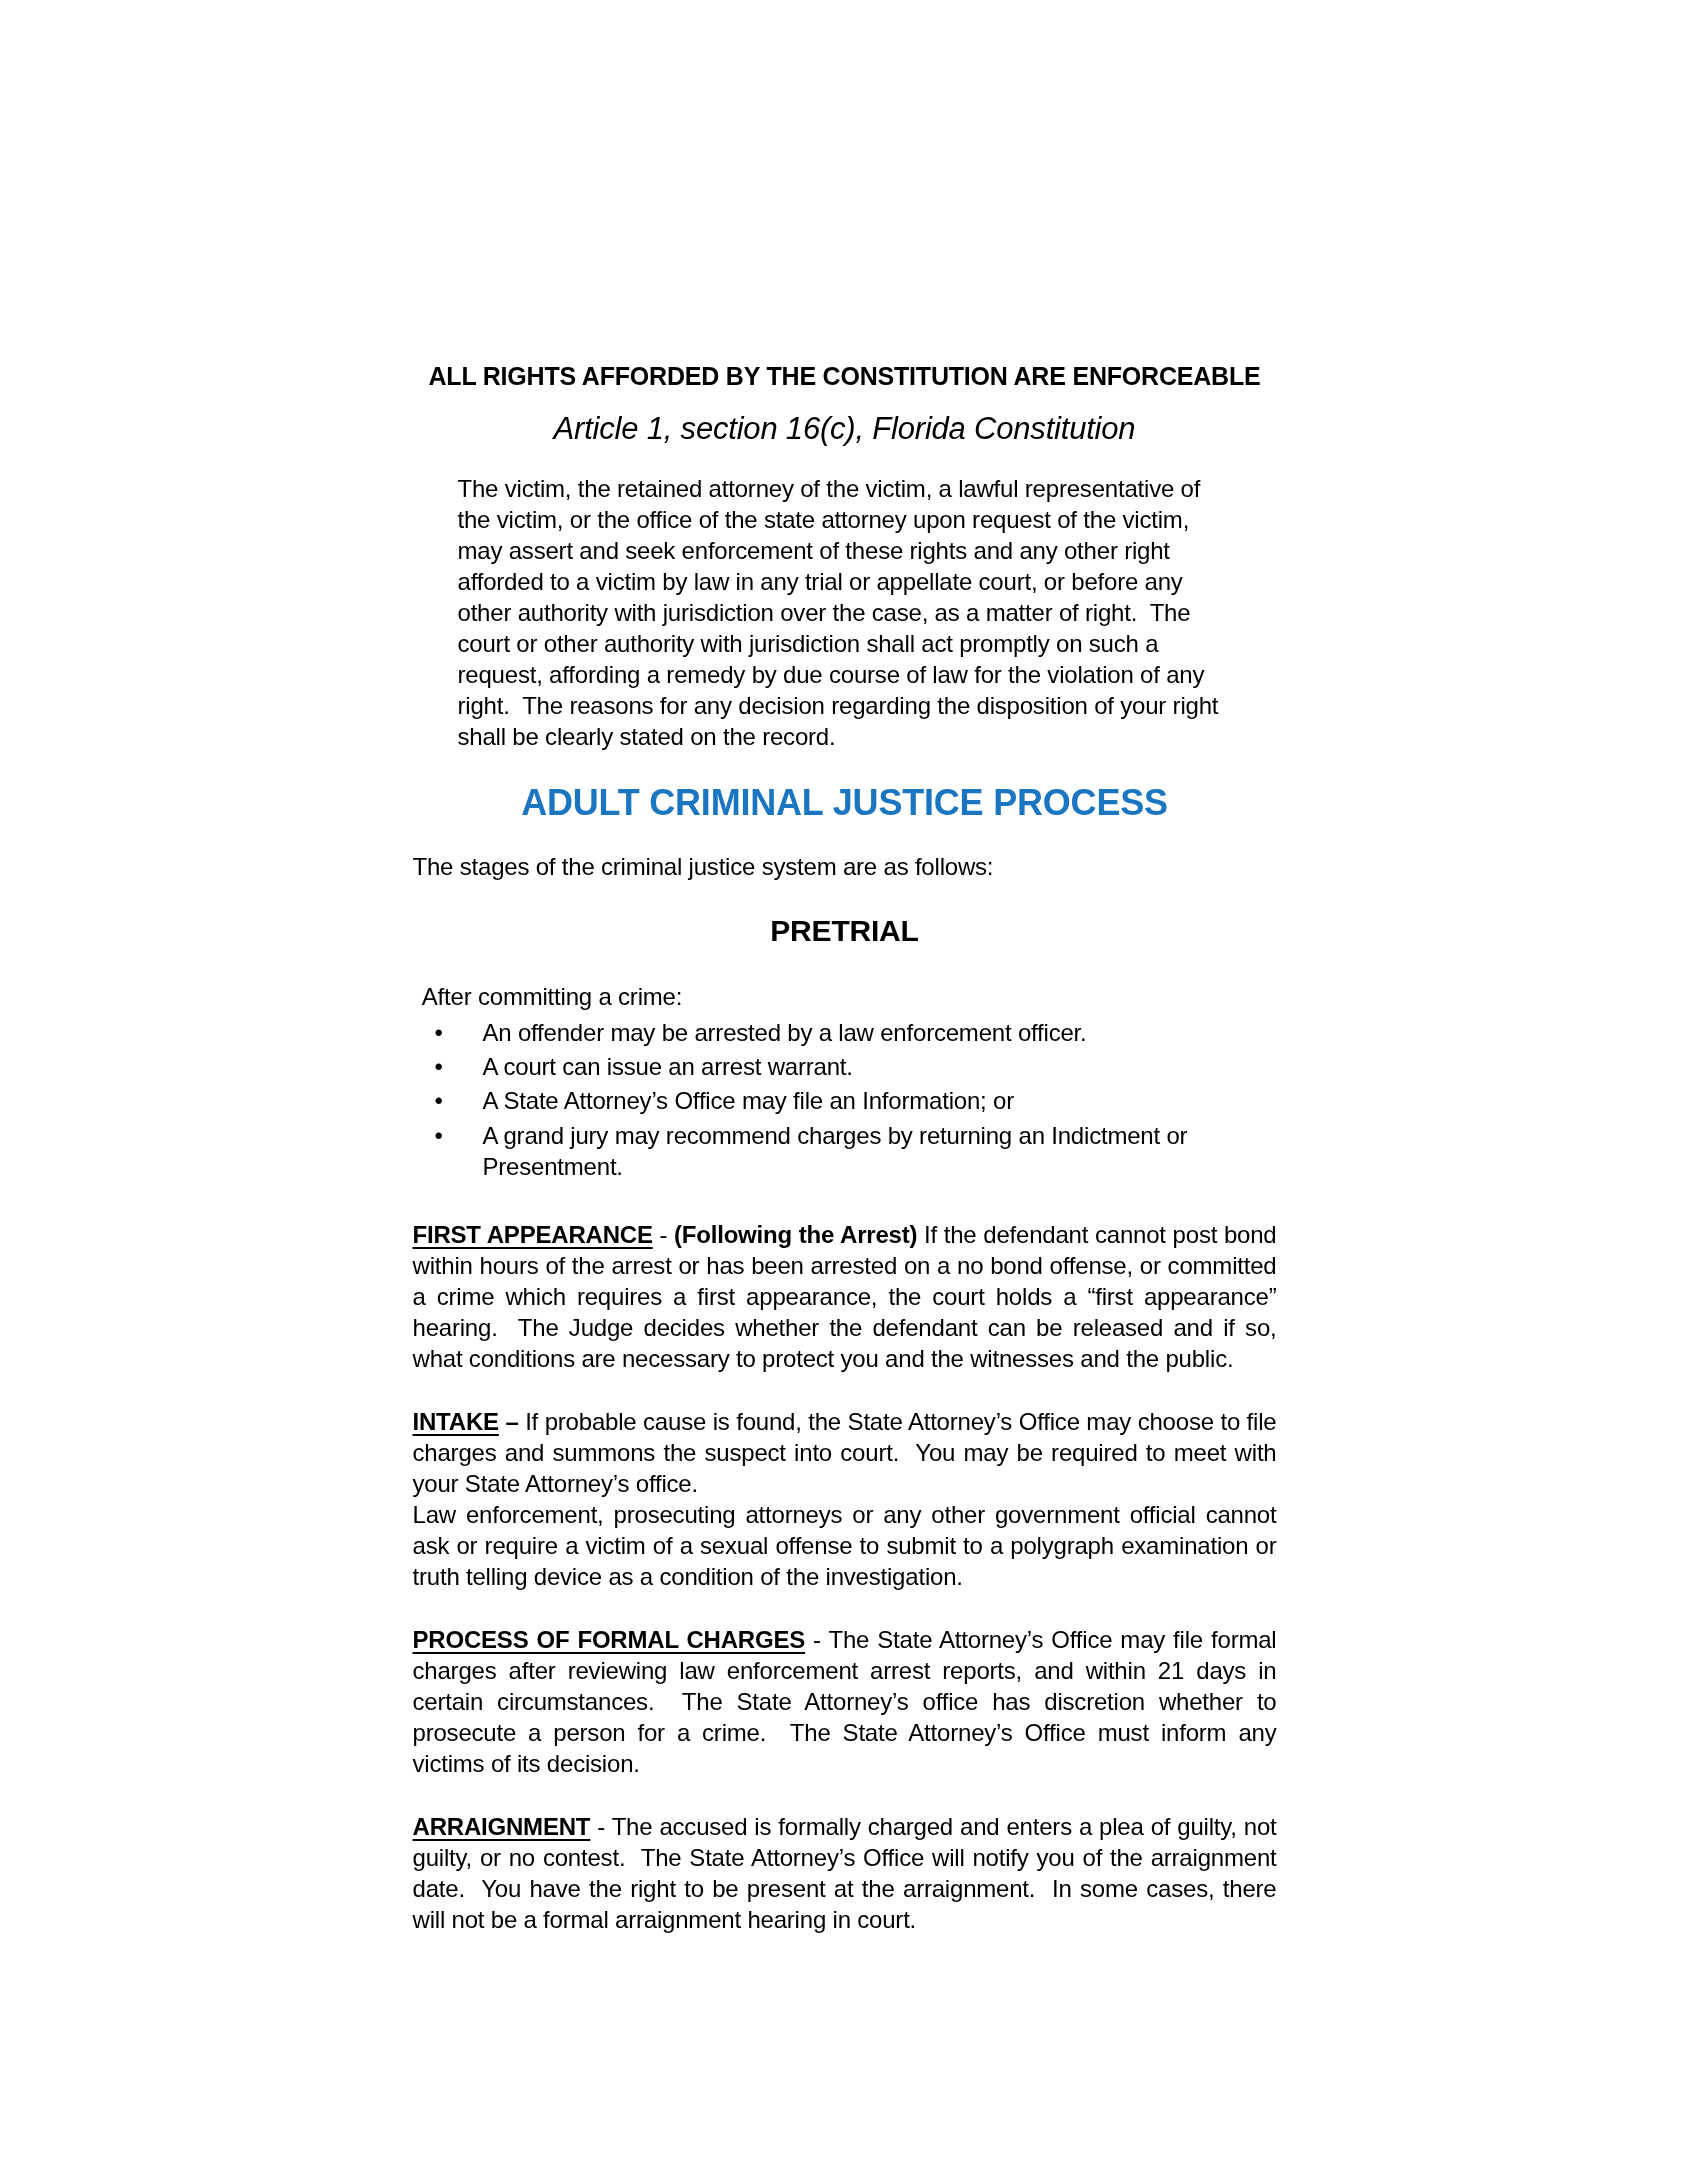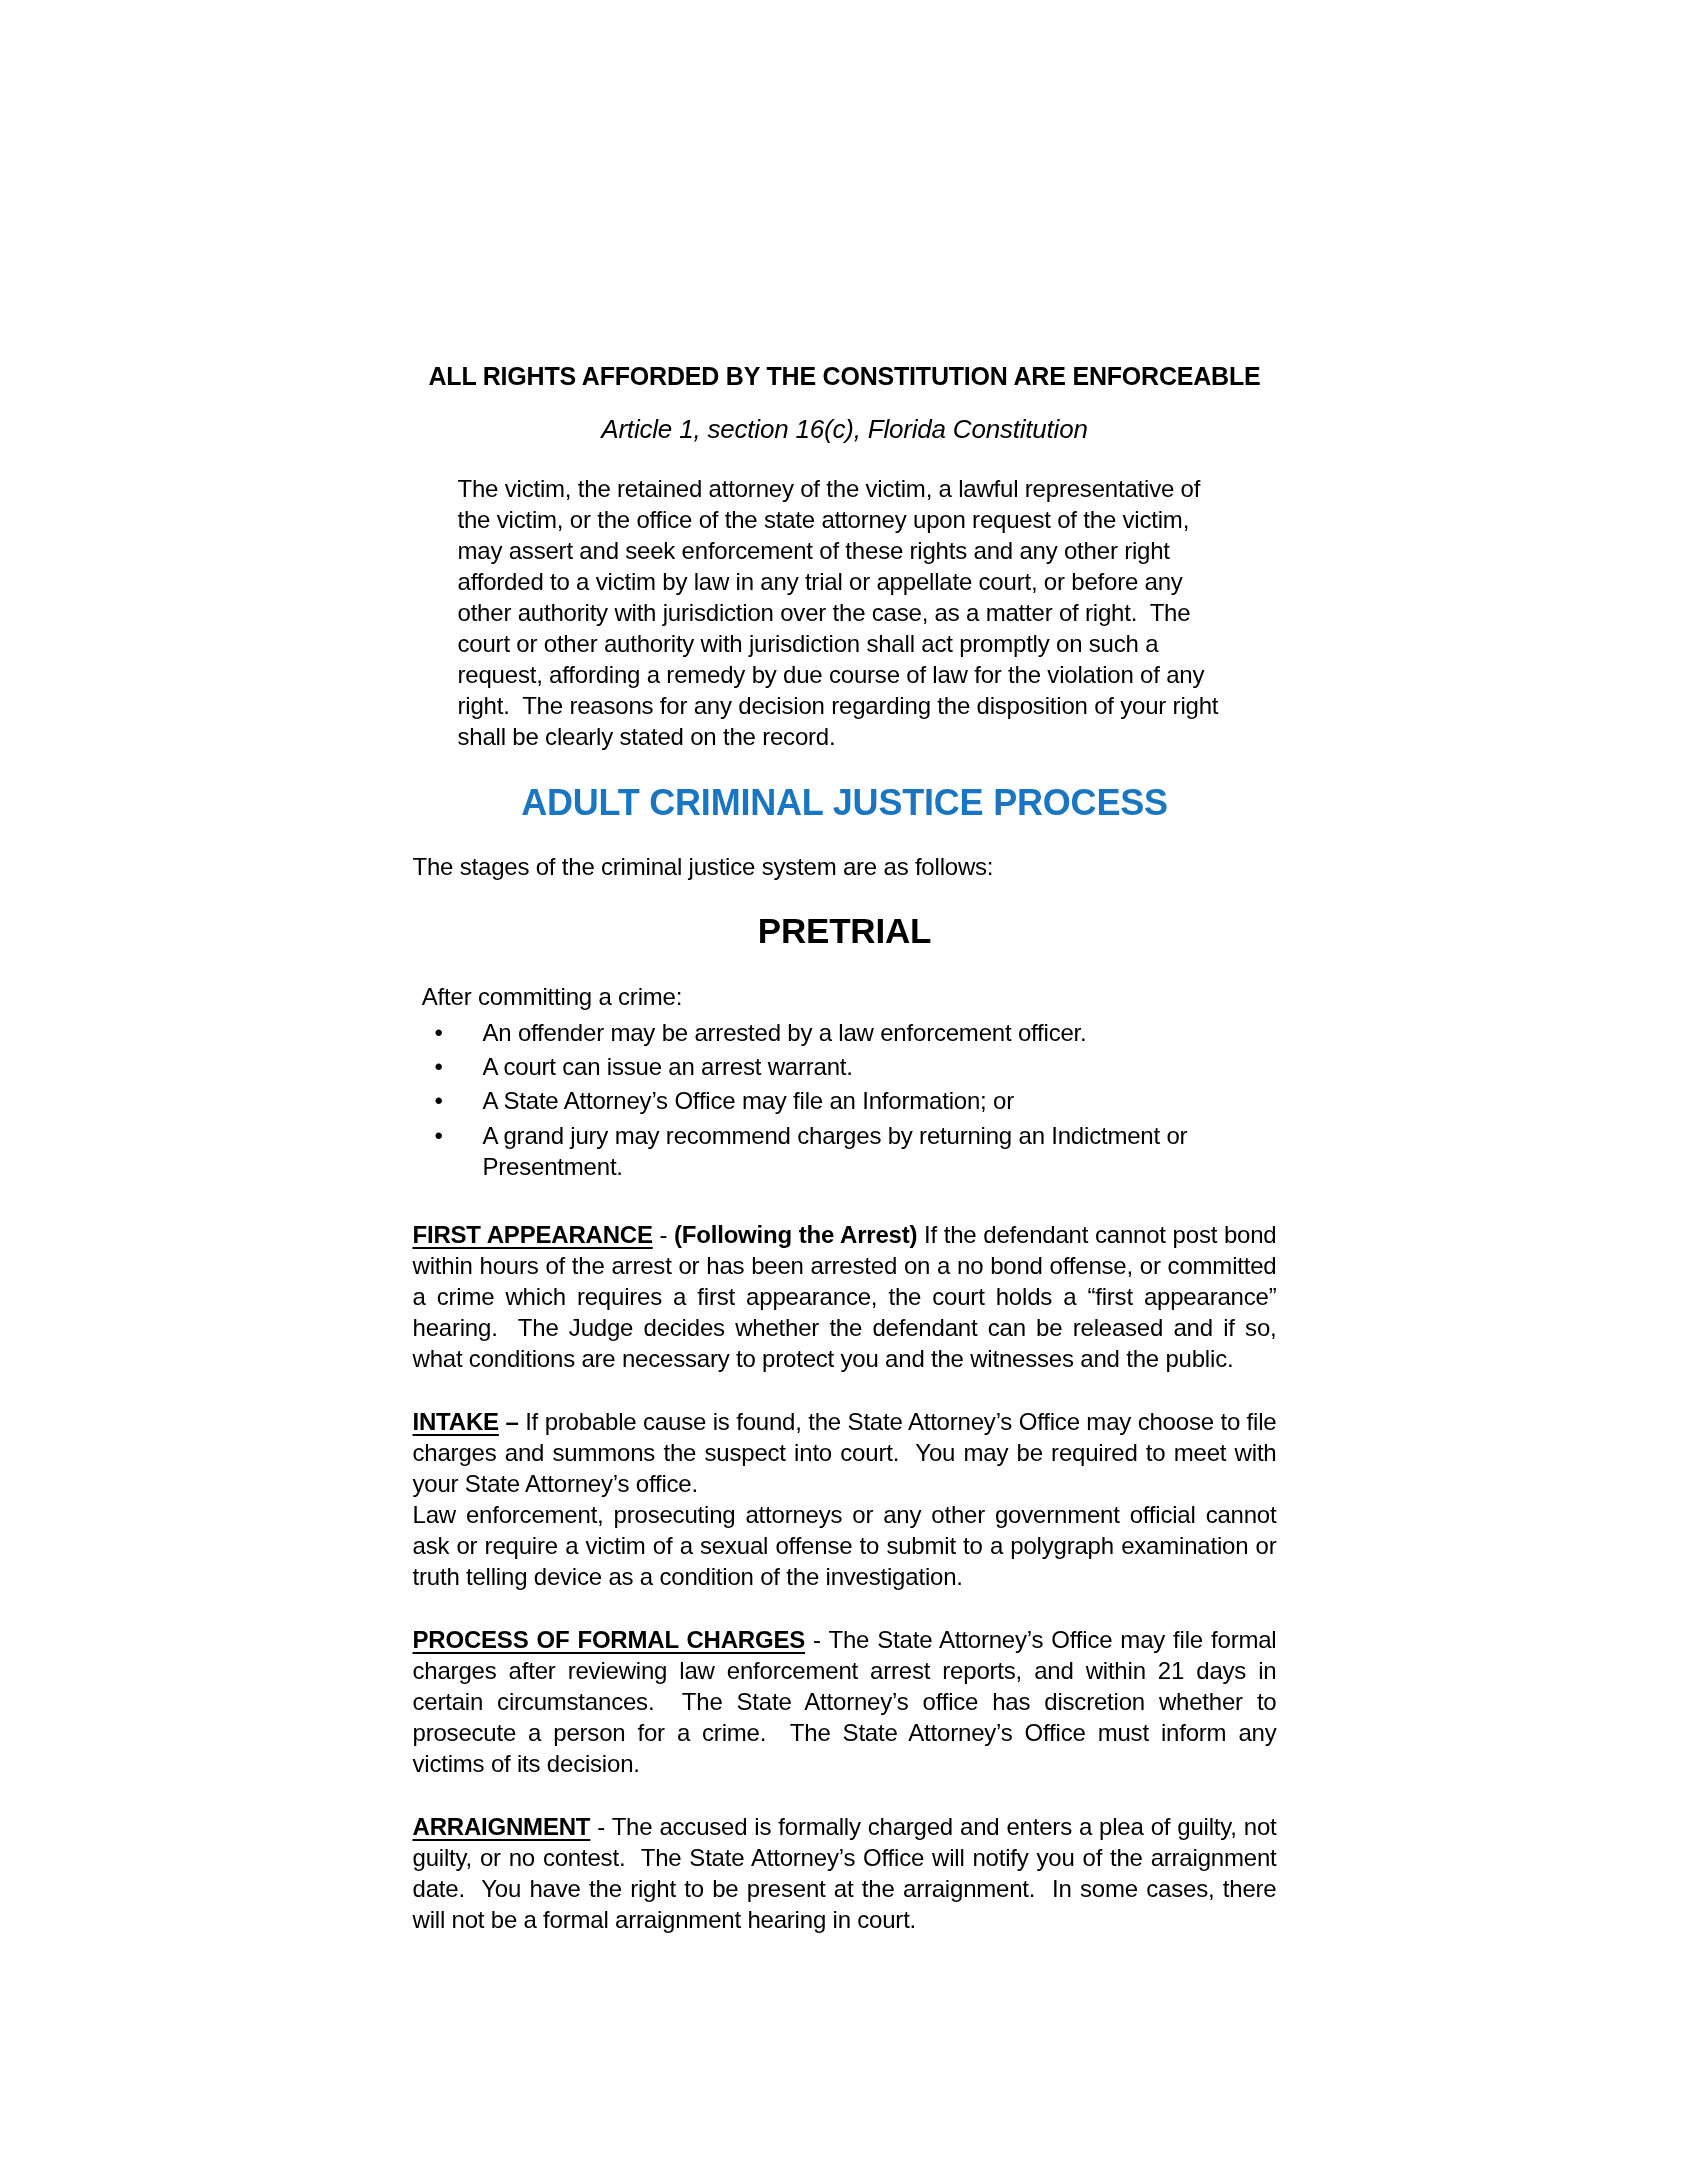--- a/index.html
+++ b/index.html
@@ -24,42 +24,42 @@
   }
   .title {
     margin: 0;
     font-size: 25px;
     line-height: 30px;
     font-weight: bold;
     text-align: center;
   }
   .subtitle {
     margin: 22.5px 0 0 0;
-    font-size: 26px;
+    font-size: 31px;
     line-height: 30px;
     font-style: italic;
     text-align: center;
   }
   .quote {
     margin: 29px 53px 0 45px;
     text-align: left;
   }
   .process-heading {
     margin: 32px 0 0 0;
     font-size: 36px;
     line-height: 38px;
     font-weight: bold;
     text-align: center;
   }
   .stages {
     margin: 29px 0 0 0;
   }
   .pretrial-heading {
     margin: 33px 0 0 0;
-    font-size: 35px;
+    font-size: 30px;
     line-height: 32px;
     font-weight: bold;
     text-align: center;
   }
   .after-crime {
     margin: 34px 0 0 0;
     padding-left: 9.3px;
   }
   .bullets {
     margin: 5.3px 0 0 0;

